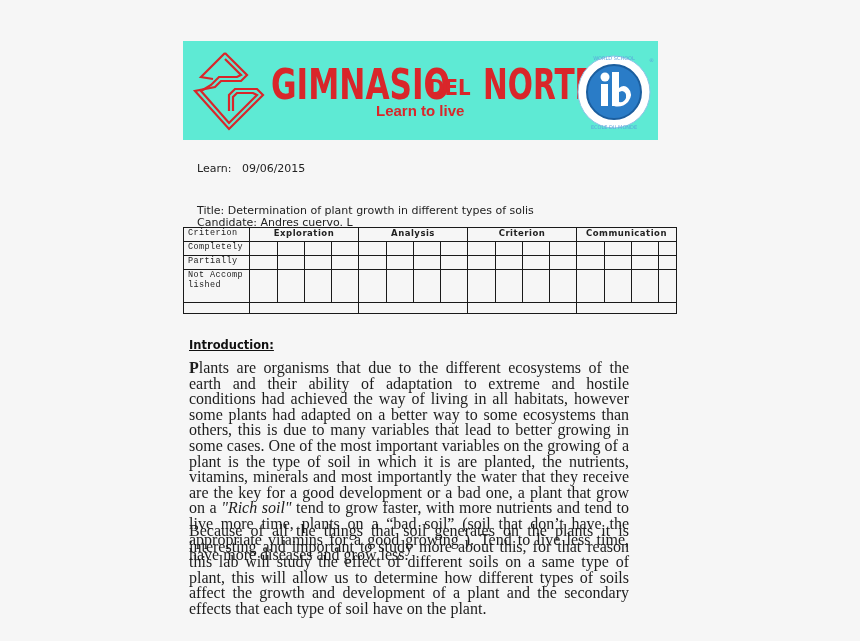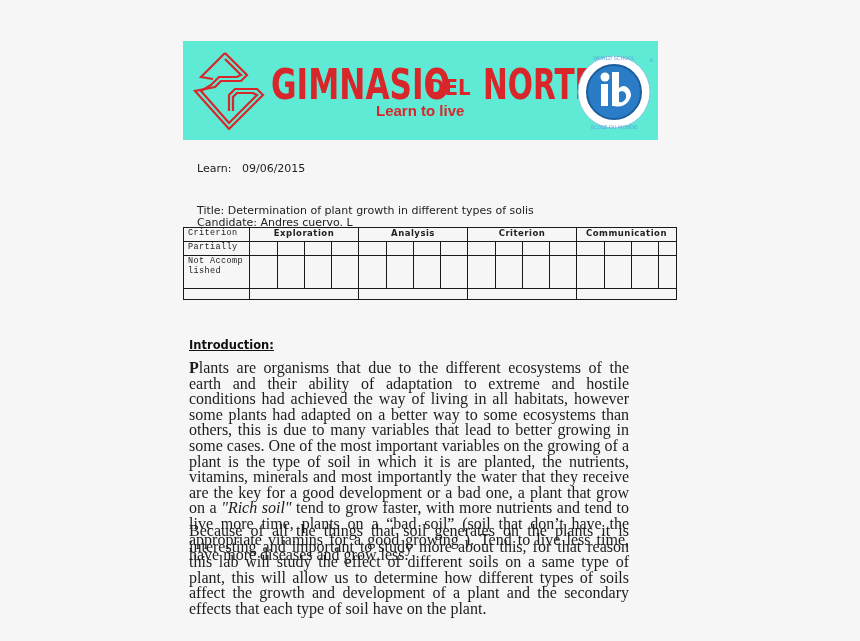--- a/index.html
+++ b/index.html
@@ -92,20 +92,39 @@
   </colgroup>
   <tbody>
       <tr style="height:14px;">
     <td class="lbl">Criterion</td>
     <td class="hdr" colspan="4">Exploration</td>
     <td class="hdr" colspan="4">Analysis</td>
     <td class="hdr" colspan="4">Criterion</td>
     <td class="hdr" colspan="4">Communication</td>
   </tr>
   <tr style="height:14px;">
+    <td class="lbl">Completely</td>
+    <td></td>
+        <td></td>
+        <td></td>
+        <td></td>
+    <td></td>
+        <td></td>
+        <td></td>
+        <td></td>
+    <td></td>
+        <td></td>
+        <td></td>
+        <td></td>
+    <td></td>
+        <td></td>
+        <td></td>
+        <td></td>
+  </tr>
+  <tr style="height:14px;">
     <td class="lbl">Partially</td>
     <td></td>
         <td></td>
         <td></td>
         <td></td>
     <td></td>
         <td></td>
         <td></td>
         <td></td>
     <td></td>

